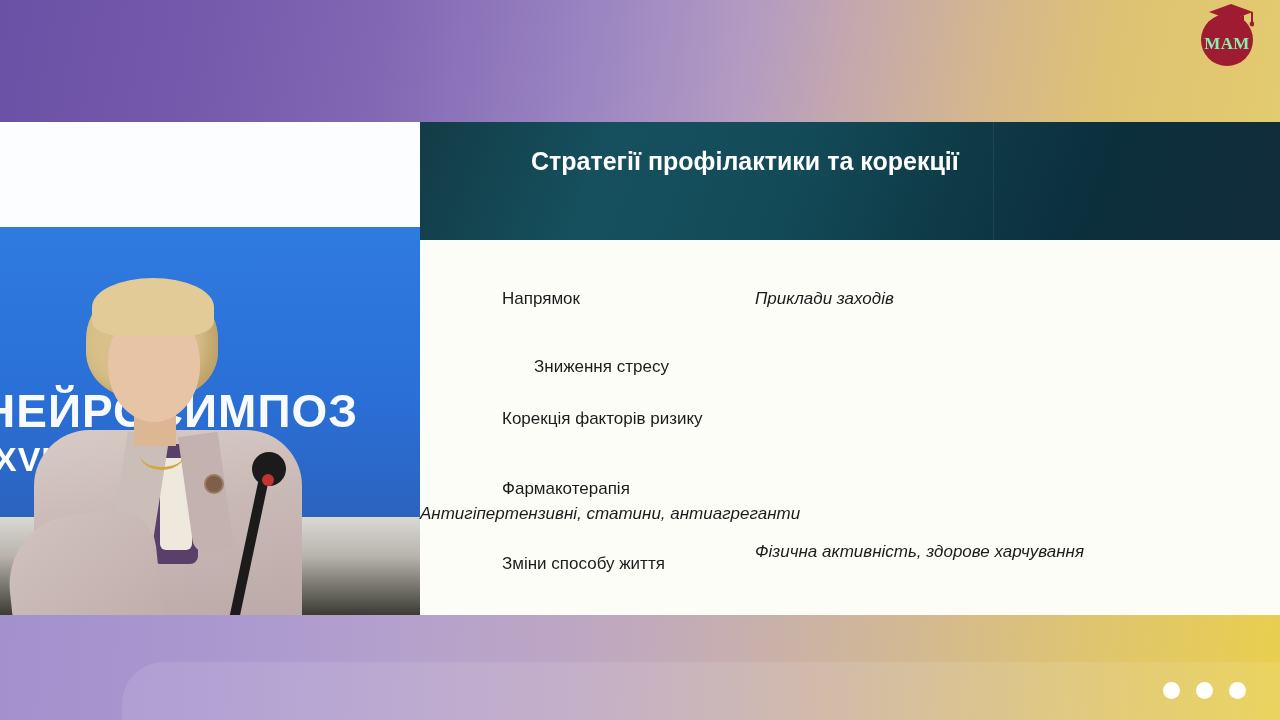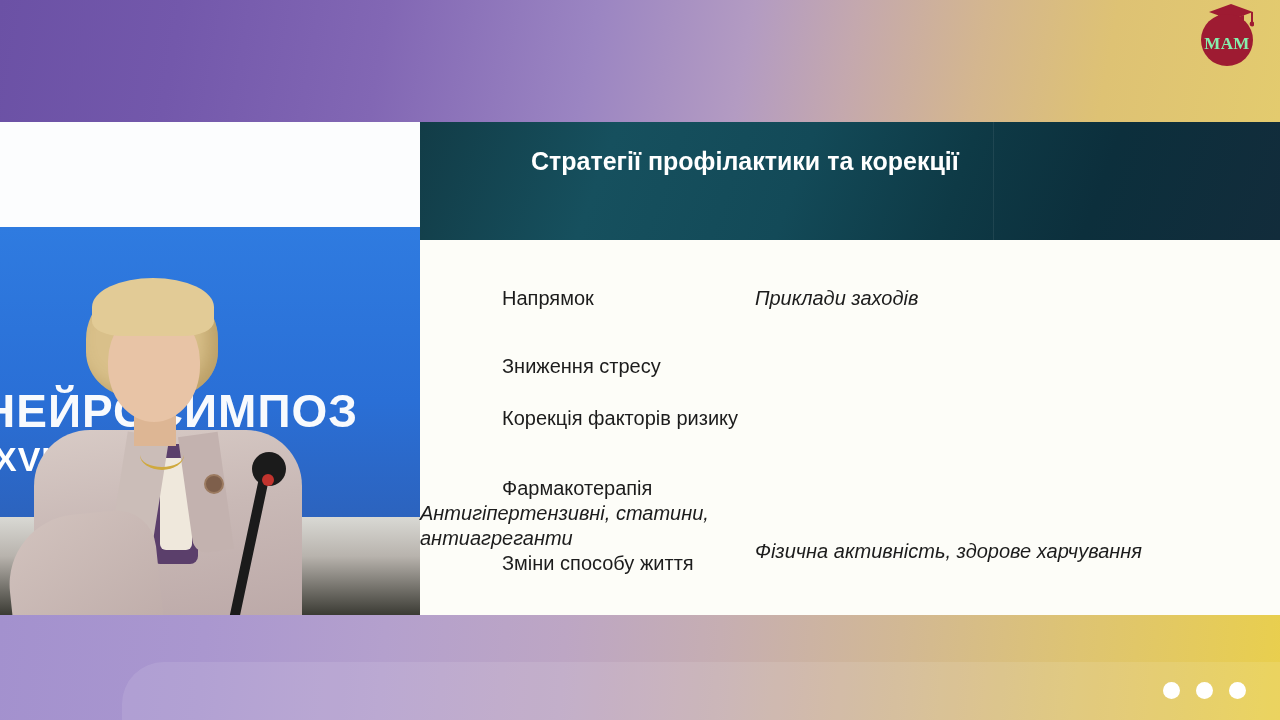--- a/index.html
+++ b/index.html
@@ -116,23 +116,23 @@
 
   
   .table-area {
     position:absolute; left:420px; top:118px; width:860px; height:375px;
     background:#FDFDF8;
   }
   .trow { position:absolute; left:0; width:860px; display:flex; }
   .cell-left  { width:335px; padding-left:82px; }
   .cell-right { width:440px;font-style:italic; }
   .cell-text {
-    font-size:20px; color:#1C1C1C; line-height:25px; font-weight:400;
-  }
-  .r0 { top:46px; } .r1 { top:102px; } .r2 { top:166px; }
+    font-size:17px; color:#1C1C1C; line-height:25px; font-weight:400;
+  }
+  .r0 { top:46px; } .r1 { top:102px;padding-left:32px; } .r2 { top:166px; }
   .r3 { top:224px;flex-direction:column; } .r4 { top:299px; }
   .r1 .cell-left, .r3 .cell-left, .r4 .cell-left { padding-top:12px; }
 
   
   .footer {
     position:absolute; left:0; top:615px; width:1280px; height:105px;
     background:linear-gradient(95deg,
       #A391CE 0%, #AA97CF 16%, #B4A0CD 30%,
       #BDA6C4 44%, #C6AEB2 56%, #D2B894 70%,
       #DEC472 84%, #E9CF4D 100%);

